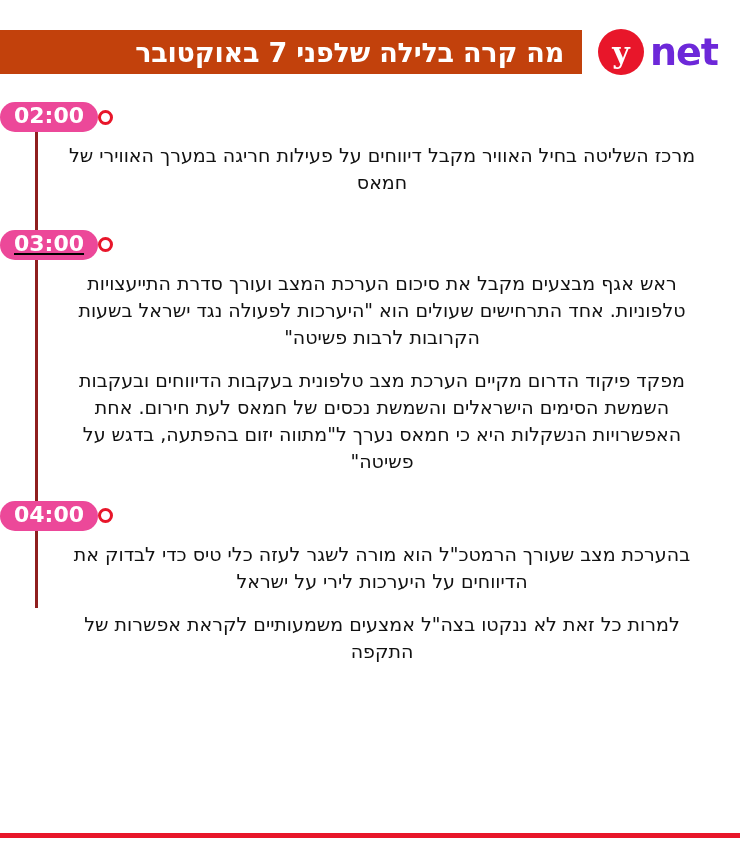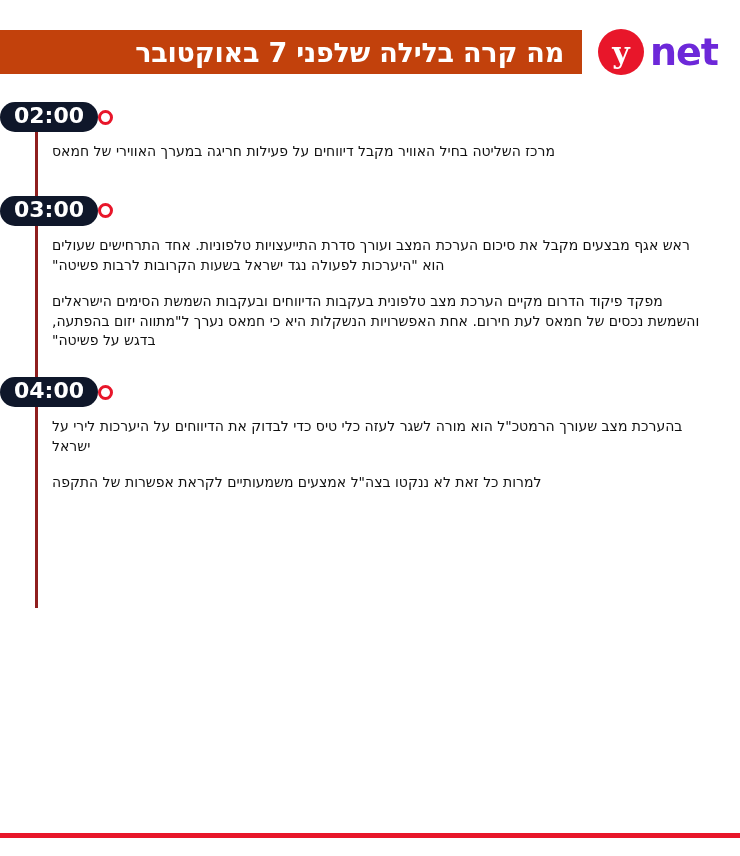--- a/index.html
+++ b/index.html
@@ -108,21 +108,21 @@
 
   .time-row {
     display: flex;
     flex-direction: row;
     align-items: center;
     justify-content: flex-start;
     height: 34px;
     padding-right: 0;
   }
   .time-chip {
-    background: #0f172a;
+    background: #ec4899;
     color: #ffffff;
     font-size: 22px;
     font-weight: bold;
     padding: 3px 14px 5px 14px;
     border-radius: 16px;
     line-height: 1;
     direction: ltr;
     margin-right: 0;
   }
   .node {
@@ -144,23 +144,23 @@
     justify-content: flex-start;
     direction: rtl;
   }
 
   .paras {
     margin-top: 8px;
     padding-left: 52px;
     padding-right: 28px;
   }
   .para {
-    text-align: left;
+    text-align: center;
     color: #111111;
-    font-size: 14px;
+    font-size: 19px;
     line-height: 1.42;
     margin-bottom: 16px;
   }
   .para:last-child { margin-bottom: 0; }
 
   .gap-lg { height: 26px; }
   .gap-md { height: 18px; }
 </style>
 </head>
 <body>
@@ -190,21 +190,21 @@
       </div>
       <div class="paras">
         <p class="para">מרכז השליטה בחיל האוויר מקבל דיווחים על פעילות חריגה במערך האווירי של חמאס</p>
       </div>
     </div>
 
     <div class="gap-lg"></div>
 
     <div class="entry">
       <div class="time-row">
-        <div class="time-row-inner" style="padding-right: 7px;">
+        <div class="time-row-inner" style="padding-right: 7px; text-decoration: underline;">
           <div class="time-chip">03:00</div>
           <div class="node"></div>
         </div>
       </div>
       <div class="paras">
         <p class="para">ראש אגף מבצעים מקבל את סיכום הערכת המצב ועורך סדרת התייעצויות טלפוניות. אחד התרחישים שעולים הוא "היערכות לפעולה נגד ישראל בשעות הקרובות לרבות פשיטה"</p>
         <p class="para">מפקד פיקוד הדרום מקיים הערכת מצב טלפונית בעקבות הדיווחים ובעקבות השמשת הסימים הישראלים והשמשת נכסים של חמאס לעת חירום. אחת האפשרויות הנשקלות היא כי חמאס נערך ל"מתווה יזום בהפתעה, בדגש על פשיטה"</p>
       </div>
     </div>
 

